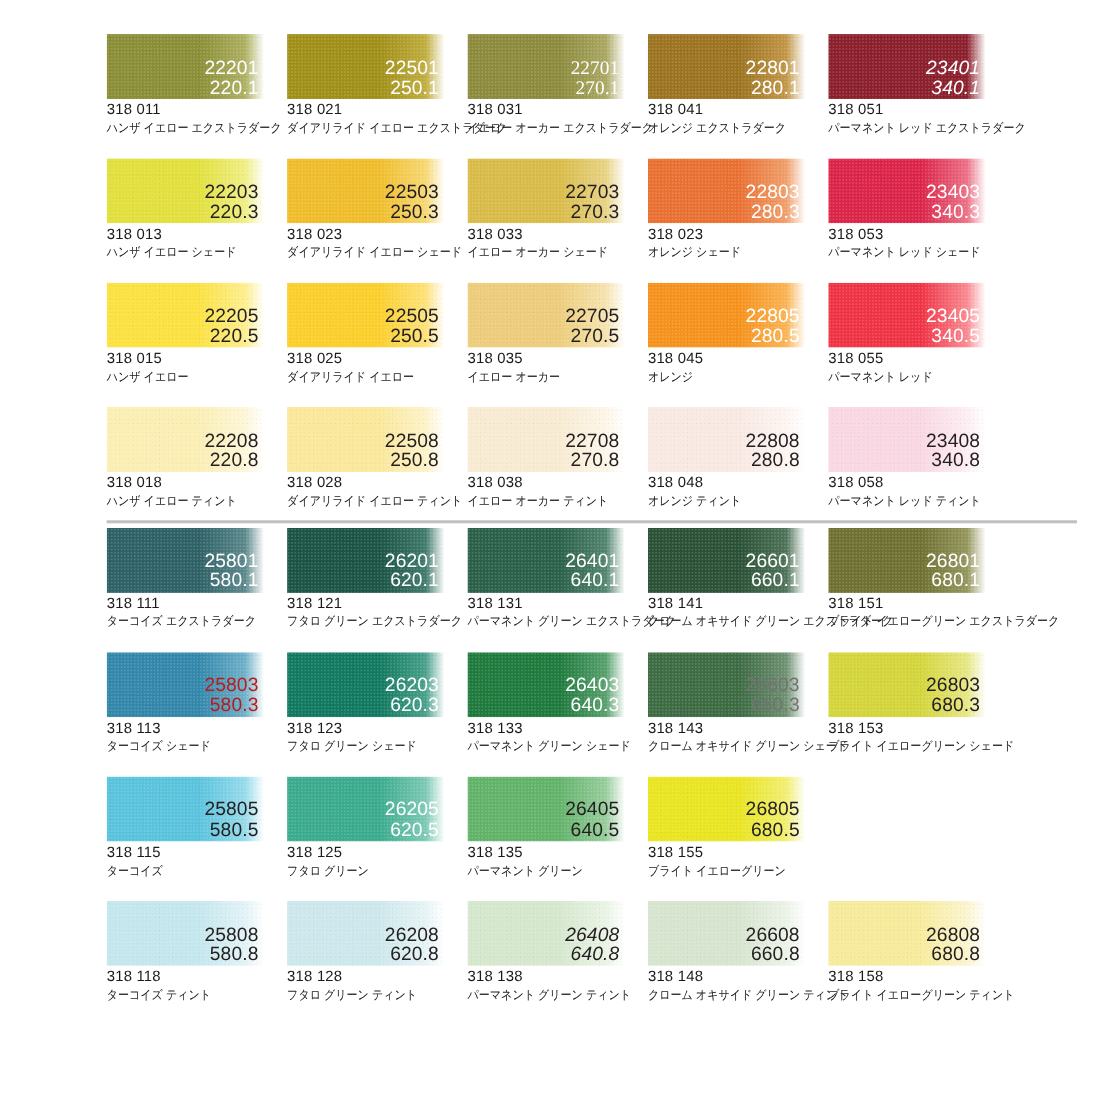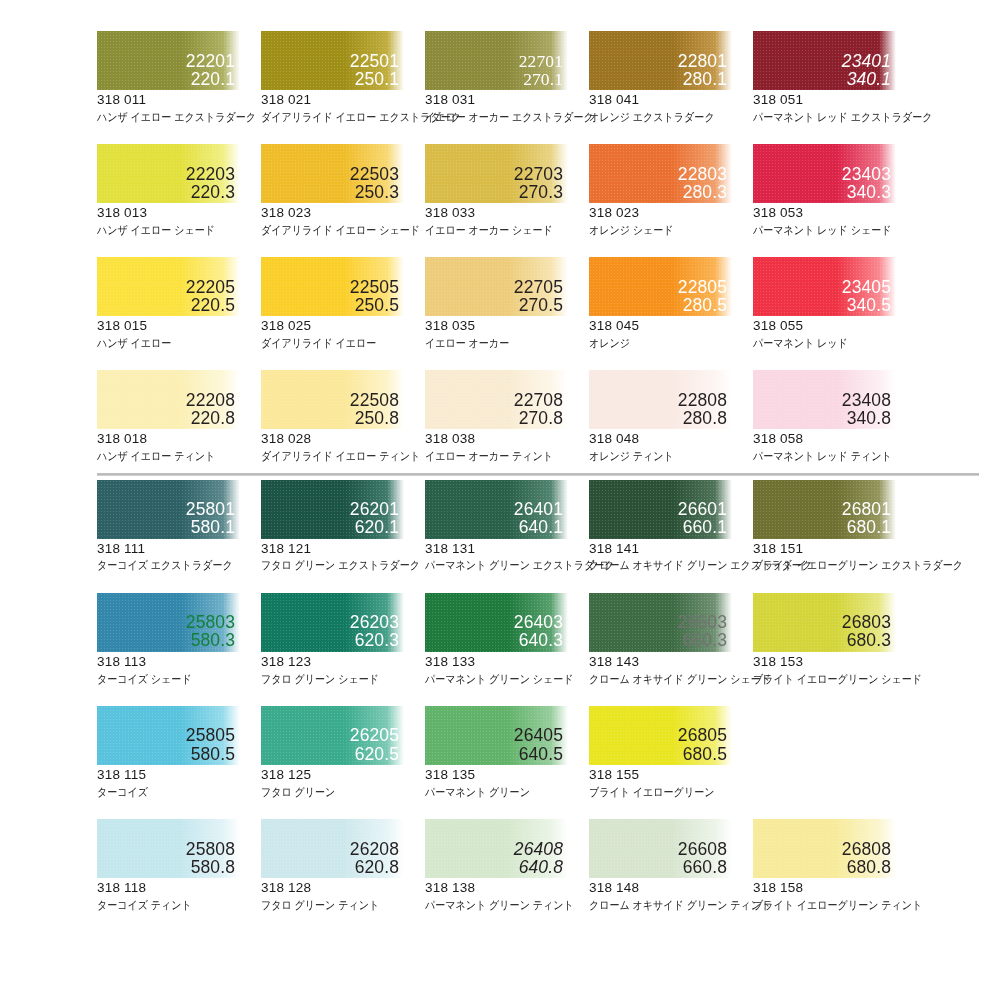--- a/index.html
+++ b/index.html
@@ -435,21 +435,21 @@
           <div class="lbl-code">318 151</div>
           <div class="lbl-name">ブライト イエローグリーン エクストラダーク</div>
         </div>
       </div>
       <div class="row-gap"></div>
       <div class="row">
         <div class="cell">
           <div class="swatch">
             <div class="paint" style="background: linear-gradient(to right, rgb(50, 135, 171) 0%, rgb(50, 135, 171) 58%, rgb(111, 176, 201) 88%, rgb(255, 255, 255) 100%);"></div>
             <div class="tex"></div>
-            <div class="nums" style="color: #15803d;">
+            <div class="nums" style="color: #b91c1c;">
               <span class="n1">25803</span>
               <span class="n2">580.3</span>
             </div>
           </div>
           <div class="lbl-code">318 113</div>
           <div class="lbl-name">ターコイズ シェード</div>
         </div>
         <div class="cell">
           <div class="swatch">
             <div class="paint" style="background: linear-gradient(to right, rgb(16, 121, 95) 0%, rgb(16, 121, 95) 58%, rgb(71, 160, 138) 88%, rgb(255, 255, 255) 100%);"></div>

